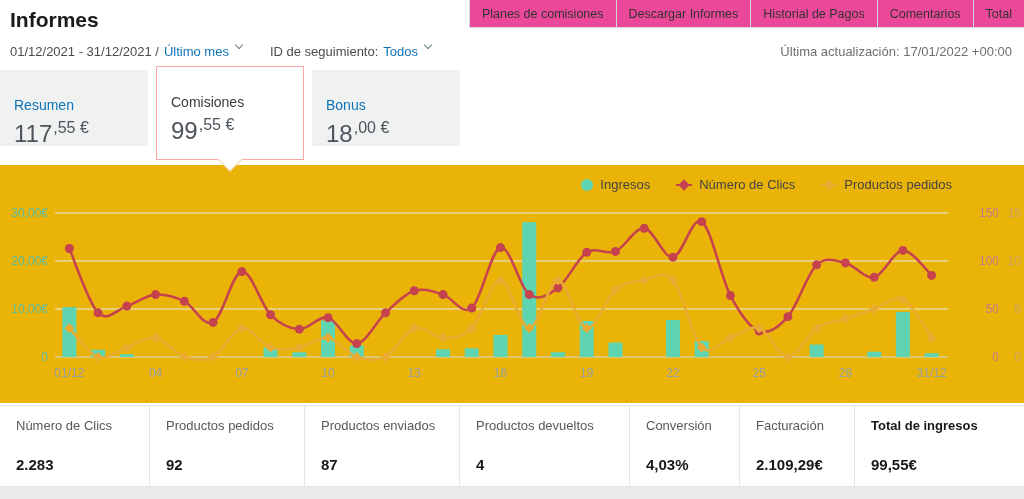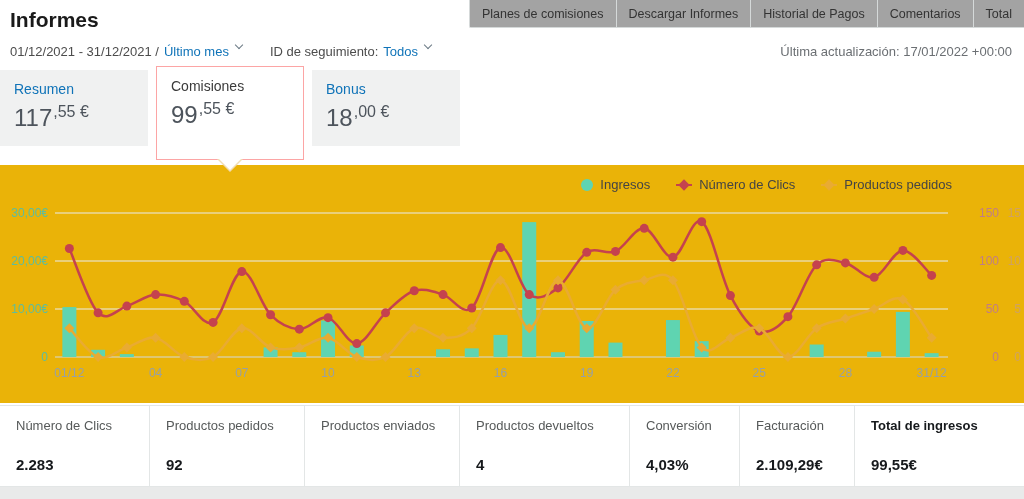--- a/index.html
+++ b/index.html
@@ -6,36 +6,36 @@
   html,body { width:1024px; height:499px; }
   body {
     font-family: "Liberation Sans", sans-serif;
     background:#ffffff; color:#333;
     position:relative; overflow:hidden;
   }
   
   .page-title { position:absolute; top:8px; left:10px; font-size:21px; font-weight:600; color:#1a1a1a; }
   .toolbar { position:absolute; top:0; right:0; display:flex; background:#fff;
              border:1px solid #d5d9d9; border-top:none; border-right:none; border-radius:0 0 0 2px; height:28px; }
-  .toolbar button { background:#a3a3a3; border:none; border-right:1px solid #d5d9d9; padding:0 12px;
+  .toolbar button { background:#ec4899; border:none; border-right:1px solid #d5d9d9; padding:0 12px;
                     font-family:inherit; font-size:12.5px; color:#333; height:27px; cursor:pointer; white-space:nowrap; }
   .toolbar button:last-child { border-right:none; }
   
   .filters { position:absolute; top:44px; left:10px; right:12px; display:flex; align-items:center; font-size:13px; color:#4c4c4c; }
   .filters .grp { display:flex; }
   .link { color:#0f73b8; cursor:pointer; }
   .chev { display:inline-block; width:6px; height:6px; border-right:1.5px solid #6b7a85; border-bottom:1.5px solid #6b7a85;
           transform:rotate(45deg); margin:-2px 4px 0 7px; vertical-align:middle; }
   .spacer { flex:1; }
   .last-update { color:#6b6f73; font-size:13px; }
   .gap24 { width:24px; }
   .gap6 { width:5px; }
   
   .tabs { position:absolute; top:70px; left:0; display:flex; gap:8px; }
-  .tab-card { width:148px; height:76px; background:#f0f1f1; padding:11px 14px; cursor:pointer; position:relative; }
+  .tab-card { width:148px; height:76px; background:#f0f1f1; padding:27px 14px; cursor:pointer; position:relative; }
   .tab-card .tab-label { font-size:14px; color:#0f73b8; }
   .tab-card .tab-value { margin-top:7px; font-size:24px; color:#4d545c; }
   .tab-card .cents { font-size:16px; position:relative; top:-9px; margin-left:1px; }
   .tab-card.selected { background:#fff; border:1px solid #fca5a5; height:94px; top:-4px; z-index:3; }
   .tab-card.selected .tab-label { color:#3a3a3a; }
   .tab-card.selected::before { content:''; position:absolute; bottom:-13px; left:50%; margin-left:-13px;
        border-left:13px solid transparent; border-right:13px solid transparent; border-top:13px solid #f1ddb4; }
   .tab-card.selected::after { content:''; position:absolute; bottom:-11px; left:50%; margin-left:-12px;
        border-left:12px solid transparent; border-right:12px solid transparent; border-top:12px solid #ffffff; }
   
@@ -243,20 +243,21 @@
   <div class="sum-cell" style="width:150px">
     <div class="sum-label">Número de Clics</div>
       <div class="sum-value">2.283</div>
   </div>
   <div class="sum-cell" style="width:155px">
     <div class="sum-label">Productos pedidos</div>
       <div class="sum-value">92</div>
   </div>
   <div class="sum-cell" style="width:155px">
     <div class="sum-label">Productos enviados</div>
+      <div class="sum-value">87</div>
   </div>
   <div class="sum-cell" style="width:170px">
     <div class="sum-label">Productos devueltos</div>
       <div class="sum-value">4</div>
   </div>
   <div class="sum-cell" style="width:110px">
     <div class="sum-label">Conversión</div>
       <div class="sum-value">4,03%</div>
   </div>
   <div class="sum-cell" style="width:115px">

